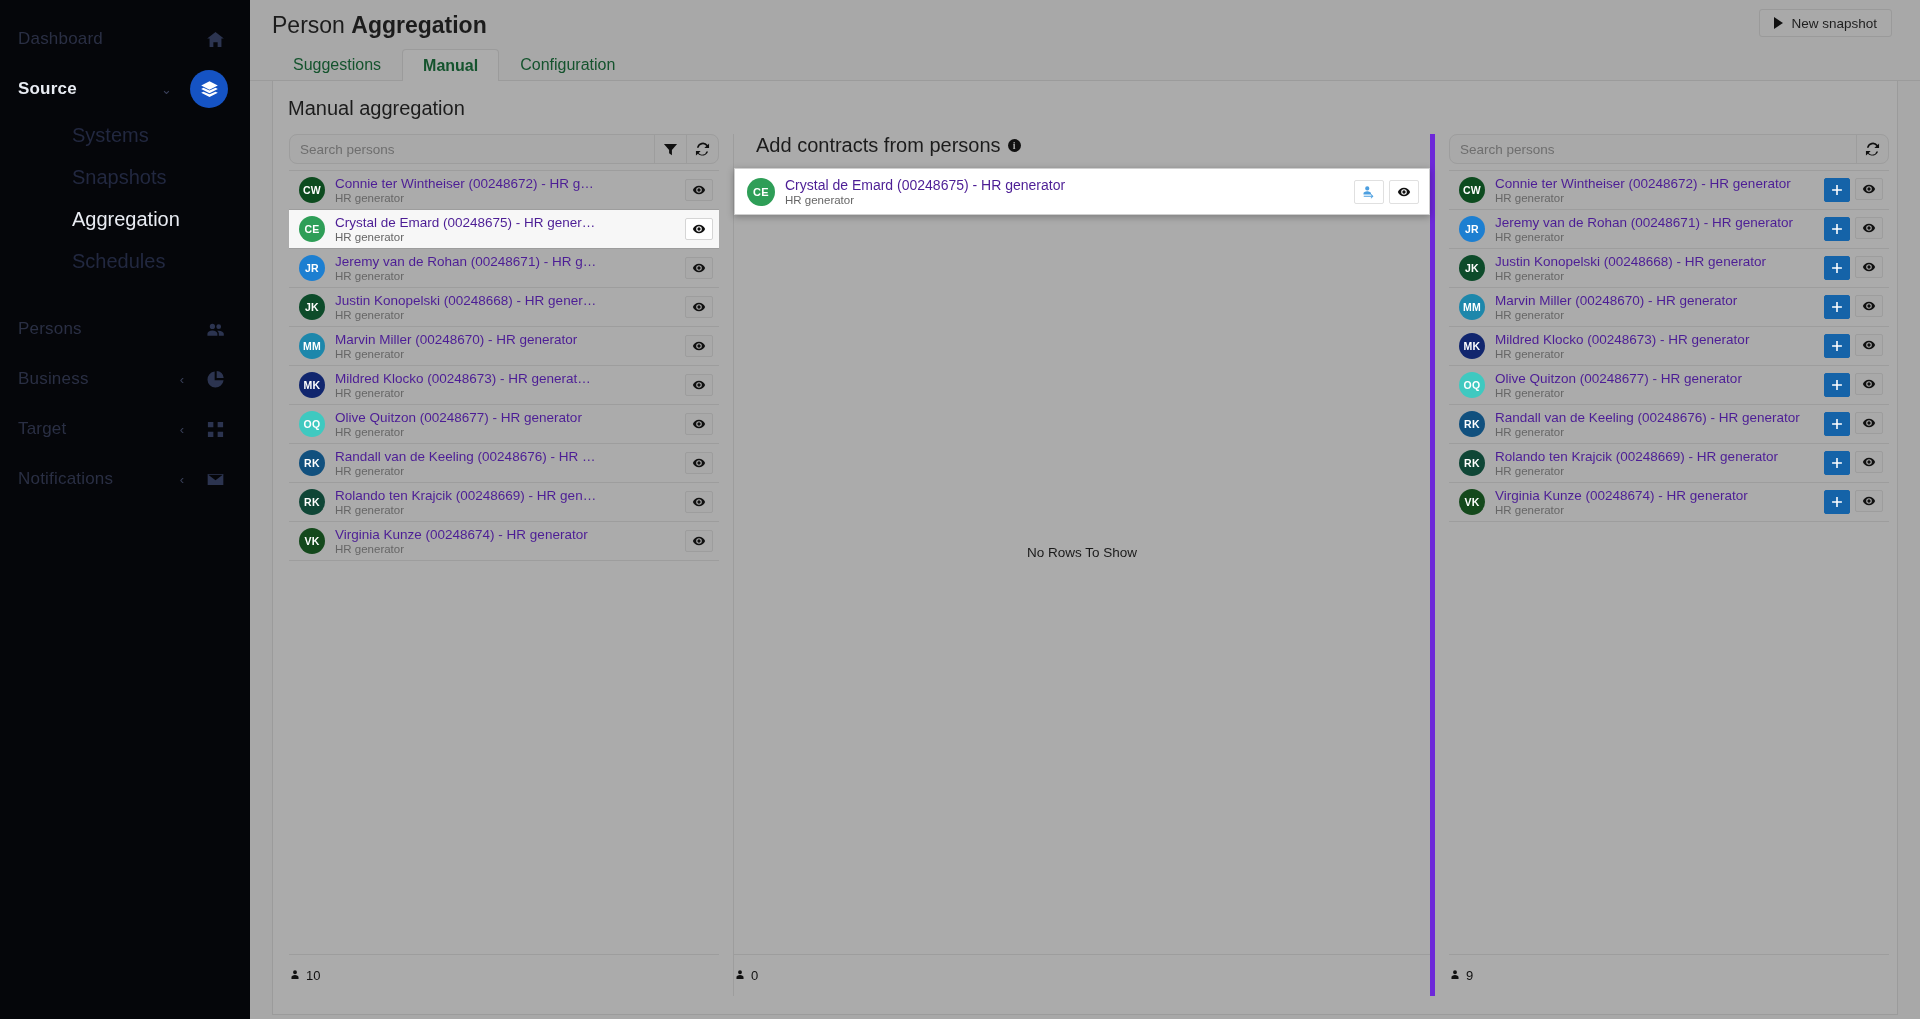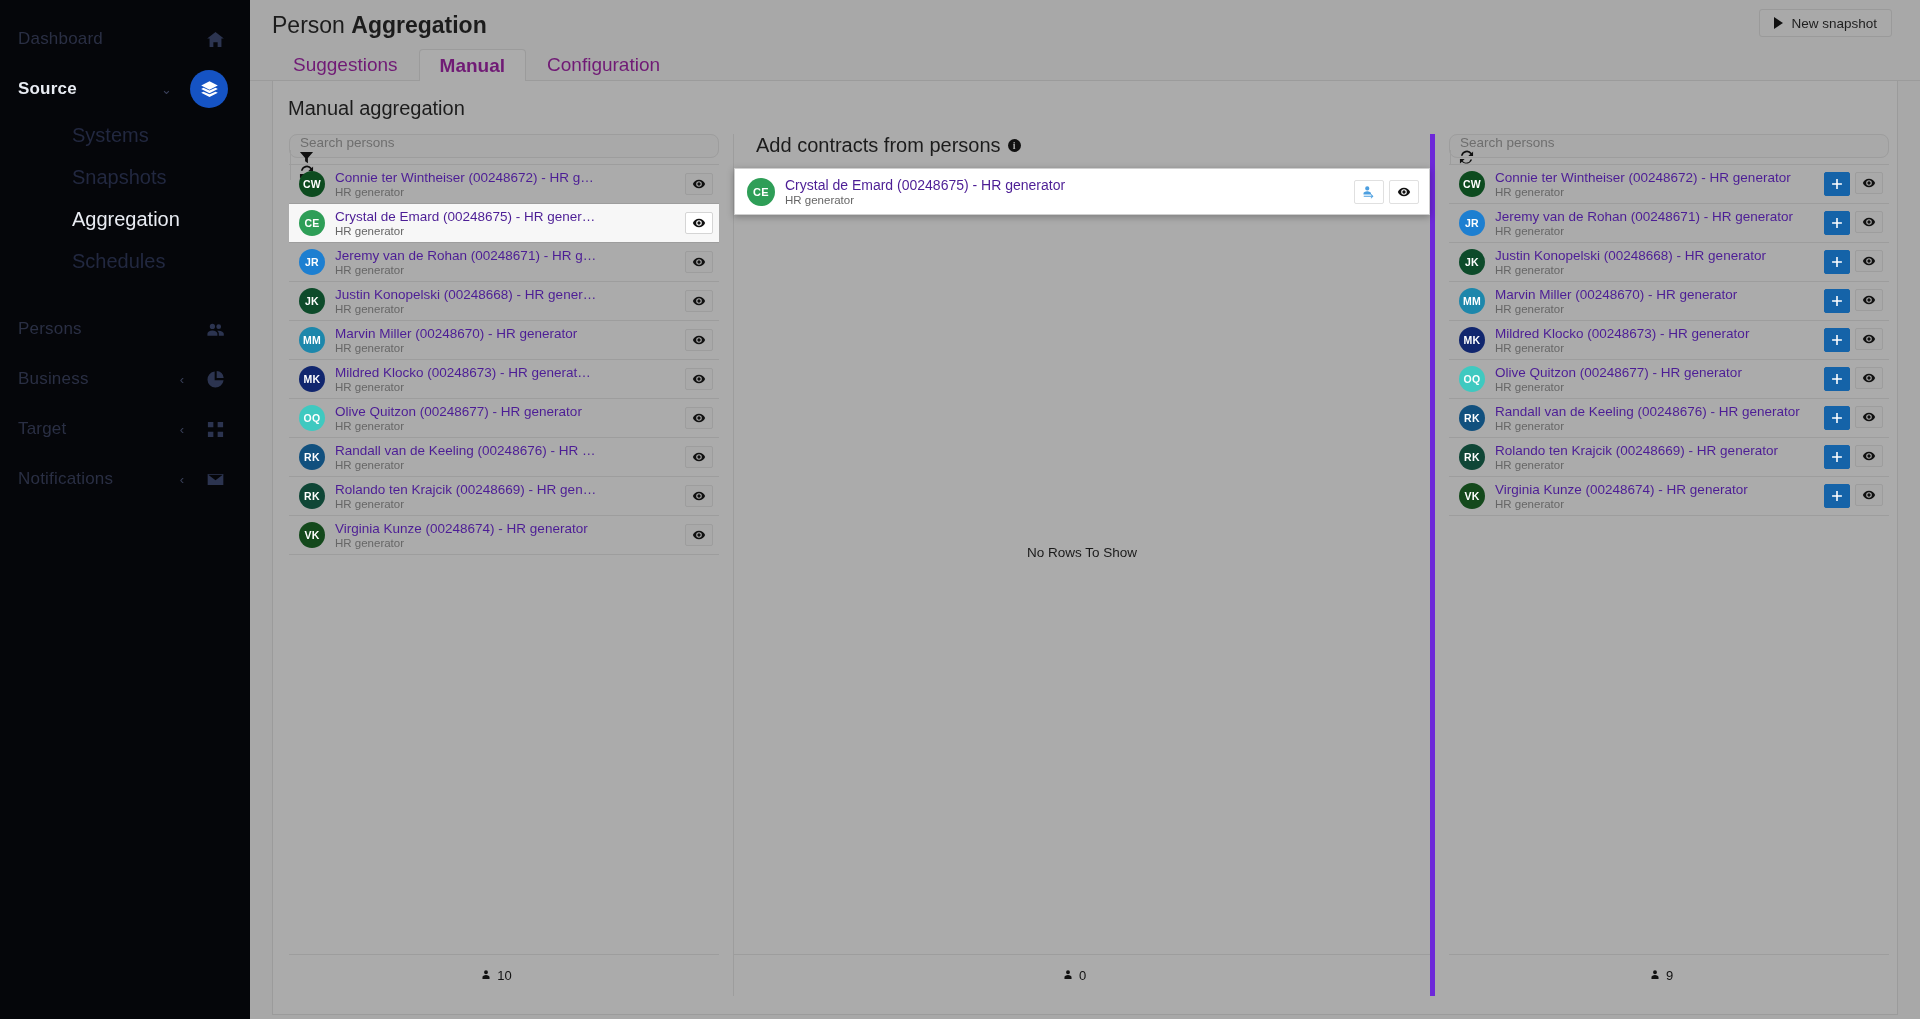--- a/index.html
+++ b/index.html
@@ -76,21 +76,21 @@
   }
 
   
   .tabbar {
     display: flex; align-items: flex-end; gap: 0;
     padding-left: 22px; height: 33px;
     border-bottom: 1px solid #9b9b9b; position: relative;
   }
   .tab {
     padding: 0 20px; height: 32px; line-height: 32px;
-    font-size: 19px; color: #701a75; cursor: pointer;
+    font-size: 16px; color: #14532d; cursor: pointer;
     border: 1px solid transparent; border-bottom: none;
     border-radius: 4px 4px 0 0;
   }
   .tab.sel {
     background: #ababab; border-color: #9b9b9b;
     font-weight: 700; position: relative; top: 1px;
   }
 
   
   .card {
@@ -107,22 +107,22 @@
   .panels { display: flex; height: 862px; padding: 0 8px 0 8px; gap: 0; }
 
   
   .panel { display: flex; flex-direction: column; position: relative; }
   .panel-left  { width: 430px; margin-left: 8px; }
   .panel-mid   { flex: 1 1 auto; margin-left: 14px;
                  border-left: 1px solid #9d9d9d; border-right:5px solid #6d28d9; }
   .panel-right { width: 440px; margin-left: 14px; }
 
   .searchbar {
-    display: flex; height: 24px; margin-bottom: 6px;
-    border: 1px solid #9d9d9d; background: #a9a9a9; border-radius: 8px; flex-direction: column;
+    display: flex; height: 30px; margin-bottom: 6px;
+    border: 1px solid #9d9d9d; background: #a9a9a9; border-radius: 8px;
   }
   .searchbar input {
     flex: 1 1 auto; border: none; outline: none; background: transparent;
     padding: 0 10px; font-size: 13.5px; color: #222;
     font-family: "Liberation Sans", sans-serif;
   }
   .searchbar input::placeholder { color: #6e6e6e; }
   .sb-btn {
     width: 32px; display: flex; align-items: center; justify-content: center;
     border-left: 1px solid #9d9d9d; cursor: pointer; color: #101010;
@@ -154,21 +154,21 @@
     width: 28px; height: 22px; border: 1px solid #9d9d9d;
     background: #a9a9a9; border-radius: 2px; cursor: pointer;
     display: flex; align-items: center; justify-content: center; color: #111;
   }
   .icon-btn svg { width: 14px; height: 14px; fill: currentColor; }
   .icon-btn.primary { background: #1563a8; border-color: #1563a8; color: #fff; width: 26px; height: 24px;}
   .row.selected .icon-btn { background: #fff; border-color: #d5d5d5; }
 
   .panel-foot {
     height: 42px; border-top: 1px solid #9d9d9d;
-    display: flex; align-items: center; justify-content: center;
+    display: flex; align-items: center; justify-content: flex-start;
     padding-right: 16px; gap: 5px;
     font-size: 13px; color: #111;
   }
   .panel-foot svg { width: 12px; height: 13px; fill: #111; }
 
   
   .mid-head {
     display: flex; align-items: center; gap: 7px;
     font-size: 20px; color: #1c1c1c; padding: 0 0 12px 22px; height: 34px;
   }

